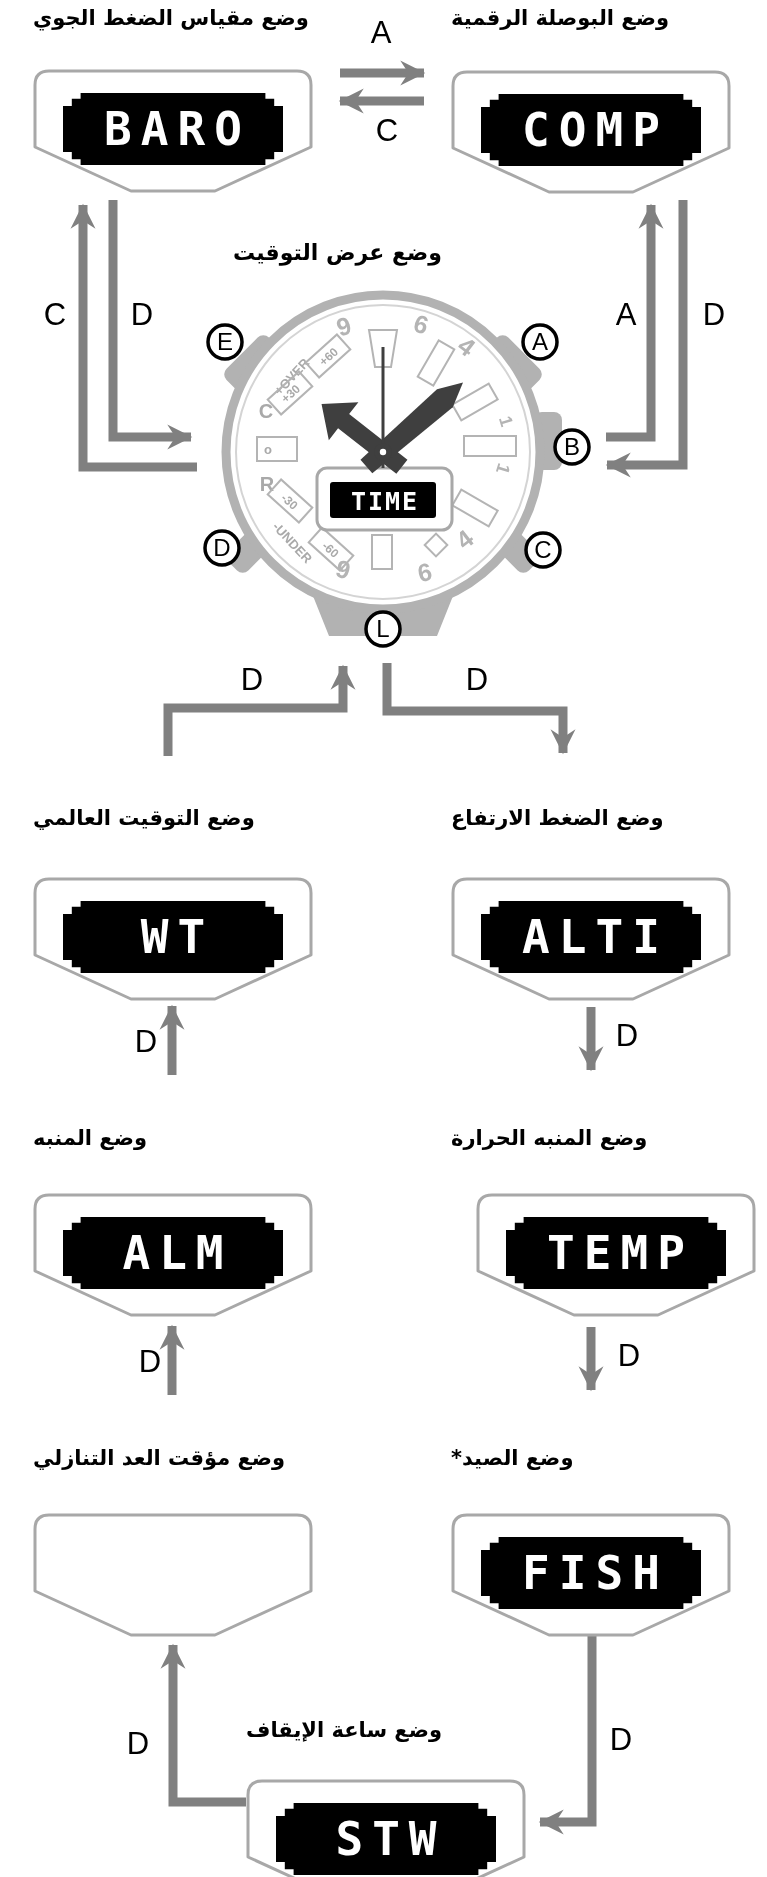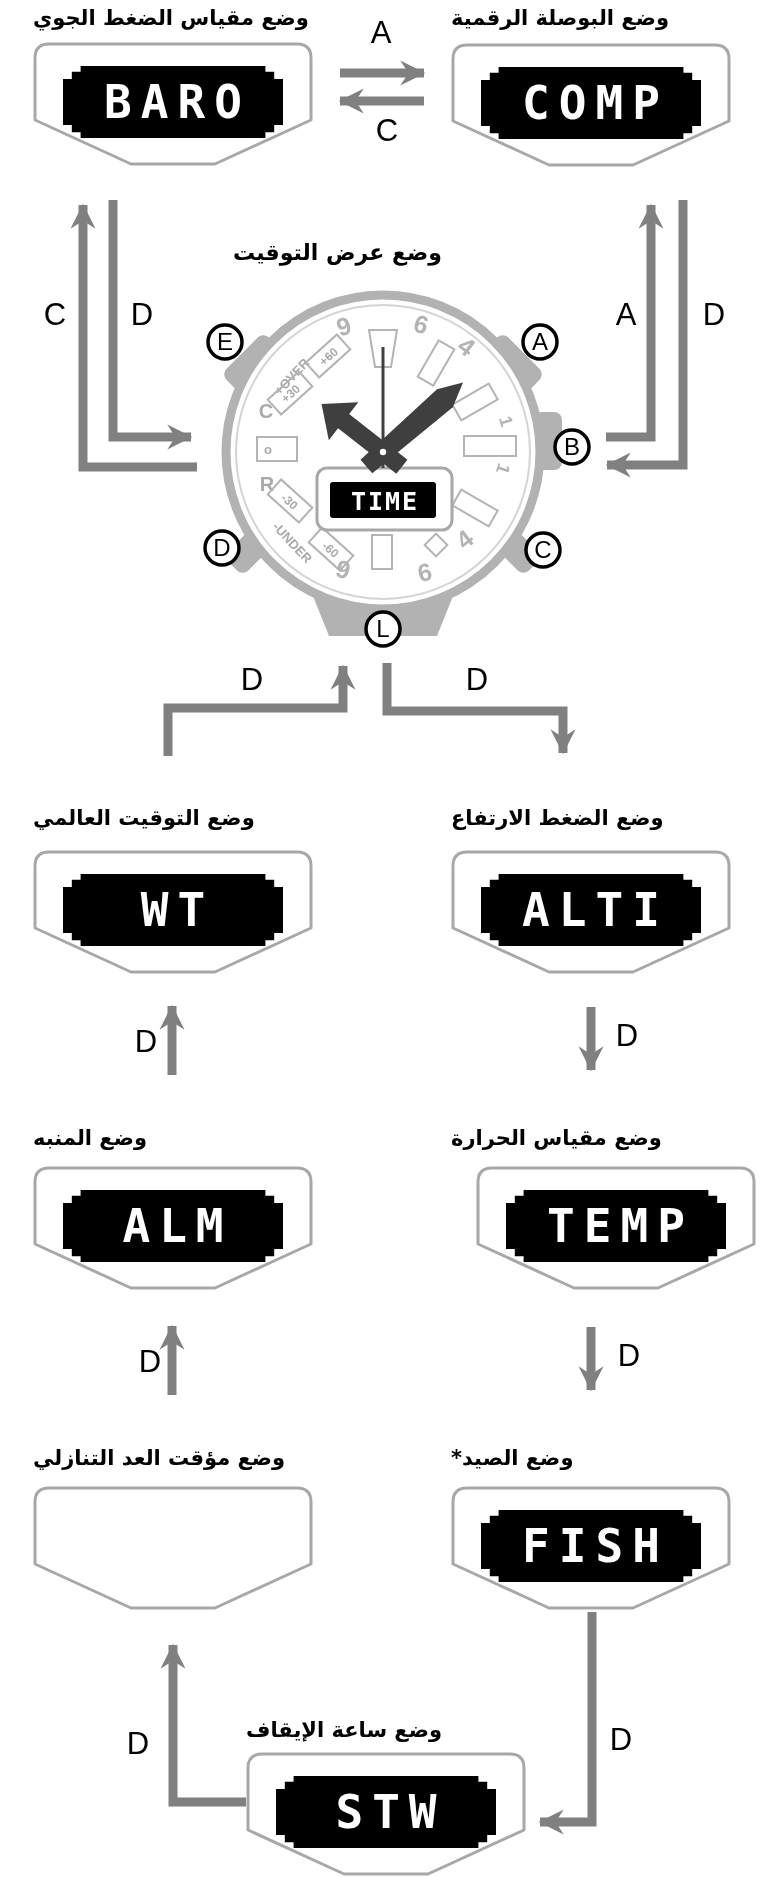--- a/index.html
+++ b/index.html
@@ -3,21 +3,21 @@
 <meta charset="utf-8">
 <style>
   html,body{margin:0;padding:0;}
   body{width:767px;height:1877px;position:relative;background:#fff;overflow:hidden;
        font-family:"Liberation Sans",sans-serif;}
   svg{display:block;}
   #overlay{position:absolute;left:0;top:0;z-index:1;}
   .mode-label{position:absolute;width:280px;height:36px;text-align:left;z-index:2;
       font-family:"DejaVu Sans",sans-serif;font-weight:bold;font-size:21px;color:#000;
       direction:rtl;line-height:36px;}
-  .mode-block{position:absolute;width:280px;height:124px;z-index:2;}
+  .mode-block{position:absolute;width:280px;height:124px;z-index:2;margin-top:27px;}
   .mode-block svg{position:absolute;left:0;top:0;}
   .lcd{position:absolute;left:30px;top:24px;width:220px;height:72px;background:#000;
       color:#fff;display:flex;align-items:center;justify-content:center;
       font-family:"DejaVu Sans Mono",monospace;font-weight:bold;font-size:46px;
       letter-spacing:9px;padding-left:9px;box-sizing:border-box;
       clip-path:polygon(0% 18%,4% 18%,4% 8%,8% 8%,8% 0%,92% 0%,92% 8%,96% 8%,96% 18%,100% 18%,100% 82%,96% 82%,96% 92%,92% 92%,92% 100%,8% 100%,8% 92%,4% 92%,4% 82%,0% 82%);}
   .alabel{position:absolute;transform:translate(-50%,-50%);font-size:31px;color:#000;
       font-family:"Liberation Sans",sans-serif;z-index:2;}
   .watch-label{position:absolute;left:233px;top:240px;width:300px;text-align:left;z-index:2;
       font-family:"DejaVu Sans",sans-serif;font-weight:bold;font-size:22px;direction:rtl;}
@@ -208,21 +208,21 @@
 </div>
 
 <div class="mode-label" style="left:33px;top:1120px">وضع المنبه</div>
 <div class="mode-block" style="left:33px;top:1166px">
   <svg width="280" height="124" viewBox="0 0 280 124">
     <path d="M16 2 H264 Q278 2 278 16 V78 L182 122 H98 L2 78 V16 Q2 2 16 2 Z" fill="#fff" stroke="#a8a8a8" stroke-width="3" stroke-linejoin="round"></path>
   </svg>
   <div class="lcd">ALM</div>
 </div>
 
-<div class="mode-label" style="left:451px;top:1120px">وضع مقياس الحرارة</div>
+<div class="mode-label" style="left:451px;top:1120px">وضع المنبه الحرارة</div>
 <div class="mode-block" style="left:476px;top:1166px">
   <svg width="280" height="124" viewBox="0 0 280 124">
     <path d="M16 2 H264 Q278 2 278 16 V78 L182 122 H98 L2 78 V16 Q2 2 16 2 Z" fill="#fff" stroke="#a8a8a8" stroke-width="3" stroke-linejoin="round"></path>
   </svg>
   <div class="lcd">TEMP</div>
 </div>
 
 <div class="mode-label" style="left:33px;top:1440px">وضع مؤقت العد التنازلي</div>
 <div class="mode-block" style="left:33px;top:1486px">
   <svg width="280" height="124" viewBox="0 0 280 124">

